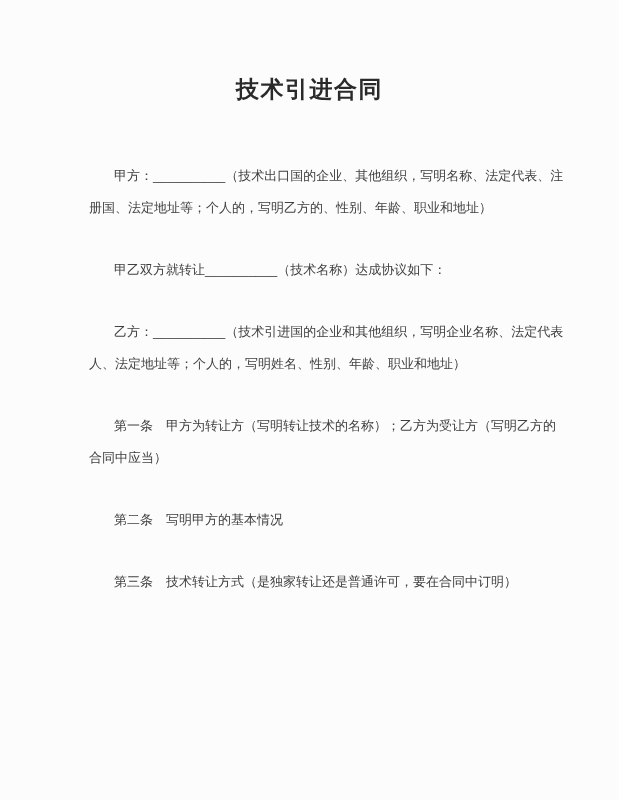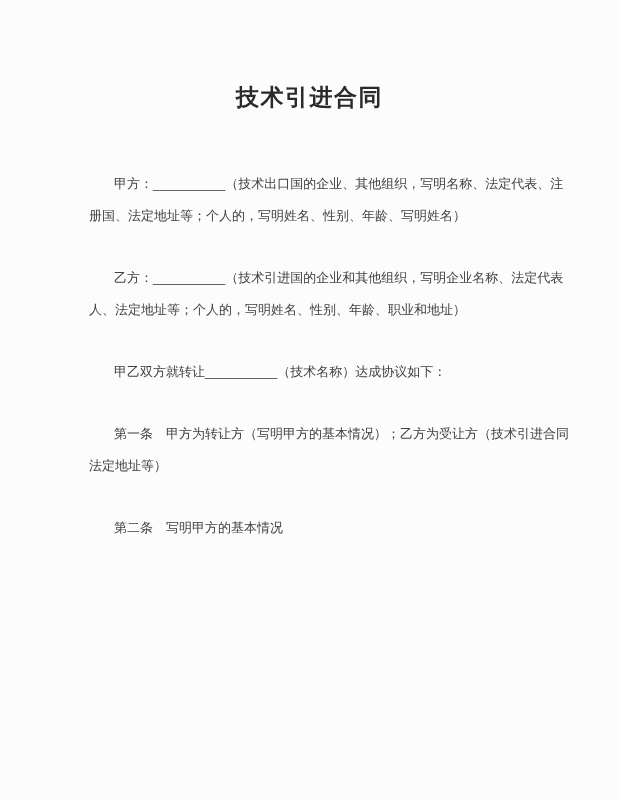--- a/index.html
+++ b/index.html
@@ -12,21 +12,21 @@
     width: 619px;
     height: 800px;
     margin: 0 auto;
     background: #fcfcfc;
     font-family: "Liberation Sans", sans-serif;
     color: #404040;
     overflow: hidden;
     box-sizing: border-box;
   }
   .doc-title {
-    margin: 16px;
+    margin: 8px;
     padding-top: 64px;
     text-align: center;
     font-size: 23px;
     line-height: 34px;
     font-weight: 700;
     letter-spacing: 1.5px;
     color: #2a2a2a;
   }
   .doc-body {
     margin: 54px 87px 0 89px;
@@ -49,39 +49,42 @@
 <body>
 
 <div class="page" style="background: rgb(252, 252, 252); color: rgb(64, 64, 64);">
 
   <h1 class="doc-title" style="color: rgb(42, 42, 42);">技术引进合同</h1>
 
   <div class="doc-body">
 
     <p class="para">
       <span class="line">甲方：__________（技术出口国的企业、其他组织，写明名称、法定代表、注</span>
-      <span class="line">册国、法定地址等；个人的，写明姓名、性别、年龄、写明姓名）</span>
+      <span class="line">册国、法定地址等；个人的，写明乙方的、性别、年龄、职业和地址）</span>
+    </p>
+
+    <p class="para">
+      <span class="line">甲乙双方就转让__________（技术名称）达成协议如下：</span>
     </p>
 
     <p class="para">
       <span class="line">乙方：__________（技术引进国的企业和其他组织，写明企业名称、法定代表</span>
       <span class="line">人、法定地址等；个人的，写明姓名、性别、年龄、职业和地址）</span>
     </p>
 
     <p class="para">
-      <span class="line">甲乙双方就转让__________（技术名称）达成协议如下：</span>
-    </p>
-
-    <p class="para">
-      <span class="line">第一条　甲方为转让方（写明甲方的基本情况）；乙方为受让方（技术引进合同</span>
-      <span class="line">法定地址等）</span>
+      <span class="line">第一条　甲方为转让方（写明转让技术的名称）；乙方为受让方（写明乙方的</span>
+      <span class="line">合同中应当）</span>
     </p>
 
     <p class="para">
       <span class="line">第二条　写明甲方的基本情况</span>
     </p>
 
     <p class="para">
     </p>
 
+    <p class="para">
+      <span class="line">第三条　技术转让方式（是独家转让还是普通许可，要在合同中订明）</span>
+    </p>
 
   </div>
 </div>
 
 </body></html>

